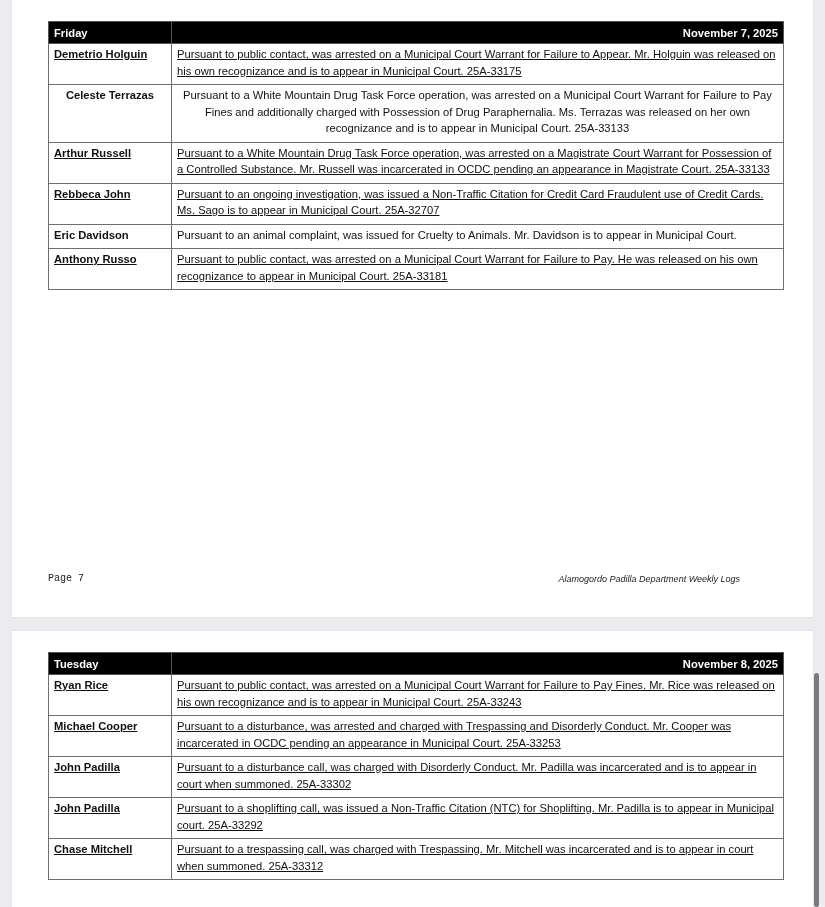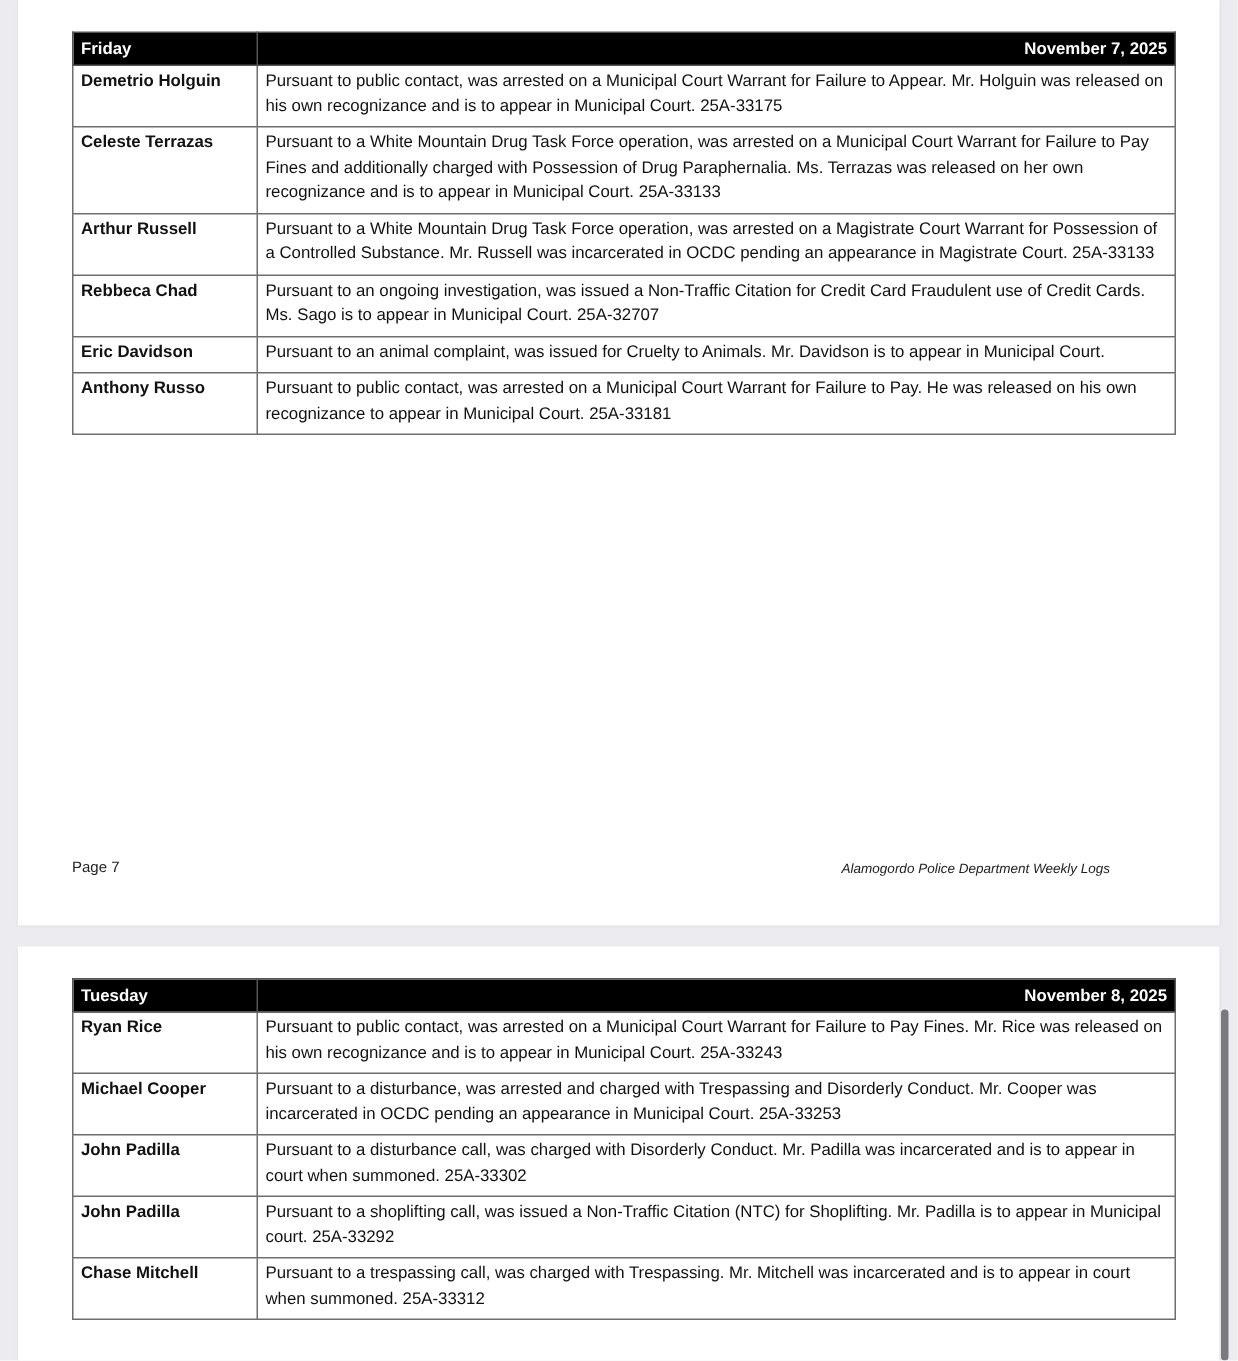--- a/index.html
+++ b/index.html
@@ -33,26 +33,26 @@
     border: 1px solid #555;
   }
   table.log th.date { text-align: right; }
   table.log td {
     border: 1px solid #6e6e6e;
     vertical-align: top;
     padding: 2px 5px 5px 5px;
     line-height: 16.5px;
   }
   table.log td.name { font-weight: bold; }
-  table.log tr.r2 td { height: 33px; }
-  table.log tr.r3 td { height: 49px; }
+  table.log tr.r2 td { height: 33px; text-decoration: underline; }
+  table.log tr.r3 td { height: 49px; text-align: center; }
   table.log tr.r1 td { height: 16px; }
   .footer-left {
     position: absolute; left: 36px; top: 573px;
-    font-size: 10px; color: #222;
+    font-size: 10px; color: #222; font-family: Liberation Mono, monospace;
   }
   .footer-right {
     position: absolute; right: 73px; top: 574px;
     font-size: 9px; font-style: italic; color: #222;
   }
   .scrollbar {
     position: absolute; left: 814px; top: 673px;
     width: 5px; height: 234px; background: #7a7a7e; border-radius: 3px;
   }
 </style>
@@ -78,35 +78,35 @@
       </tr>
       <tr class="r3">
         <td class="name">Celeste Terrazas</td>
         <td>Pursuant to a White Mountain Drug Task Force operation, was arrested on a Municipal Court Warrant for Failure to Pay Fines and additionally charged with Possession of Drug Paraphernalia. Ms. Terrazas was released on her own recognizance and is to appear in Municipal Court. 25A-33133</td>
       </tr>
       <tr class="r2">
         <td class="name">Arthur Russell</td>
         <td>Pursuant to a White Mountain Drug Task Force operation, was arrested on a Magistrate Court Warrant for Possession of a Controlled Substance. Mr. Russell was incarcerated in OCDC pending an appearance in Magistrate Court. 25A-33133</td>
       </tr>
       <tr class="r2">
-        <td class="name">Rebbeca Chad</td>
+        <td class="name">Rebbeca John</td>
         <td>Pursuant to an ongoing investigation, was issued a Non-Traffic Citation for Credit Card Fraudulent use of Credit Cards. Ms. Sago is to appear in Municipal Court. 25A-32707</td>
       </tr>
       <tr class="r1">
         <td class="name">Eric Davidson</td>
         <td>Pursuant to an animal complaint, was issued for Cruelty to Animals. Mr. Davidson is to appear in Municipal Court.</td>
       </tr>
       <tr class="r2">
         <td class="name">Anthony Russo</td>
         <td>Pursuant to public contact, was arrested on a Municipal Court Warrant for Failure to Pay. He was released on his own recognizance to appear in Municipal Court. 25A-33181</td>
       </tr>
     </tbody>
   </table>
   <div class="footer-left">Page 7</div>
-  <div class="footer-right">Alamogordo Police Department Weekly Logs</div>
+  <div class="footer-right">Alamogordo Padilla Department Weekly Logs</div>
 </div>
 
 <div class="page" id="page2">
   <table class="log">
     <colgroup>
         <col class="c1">
         <col class="c2">
       </colgroup>
     <thead>
       <tr>

